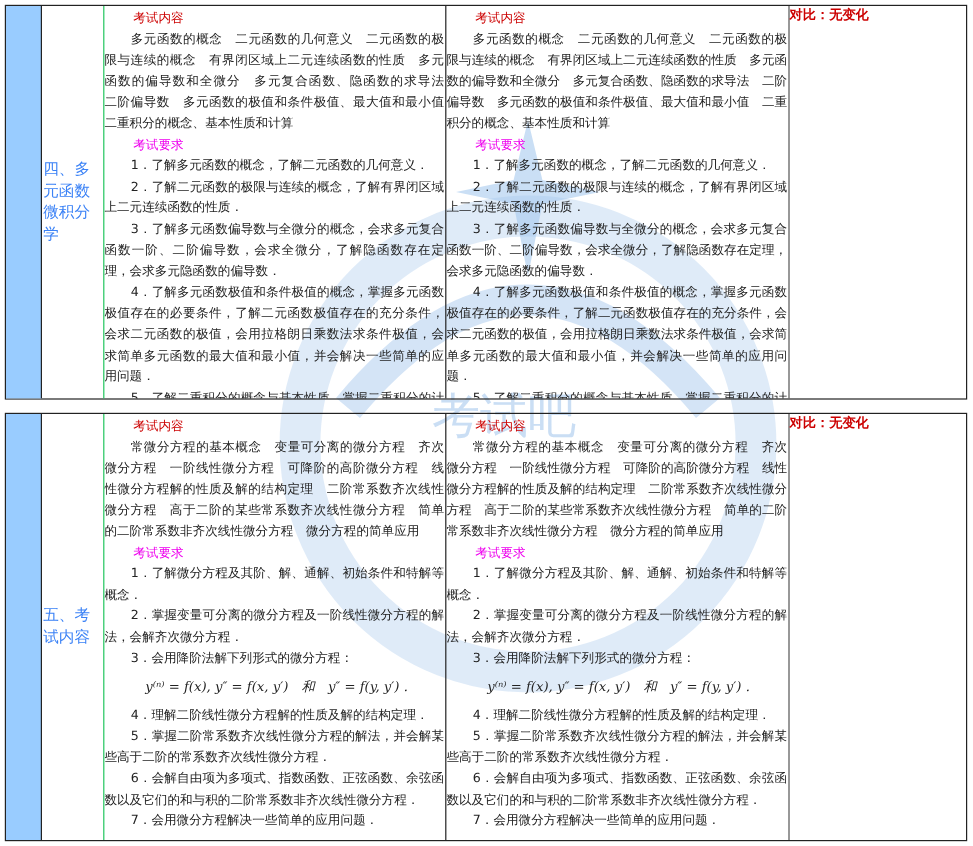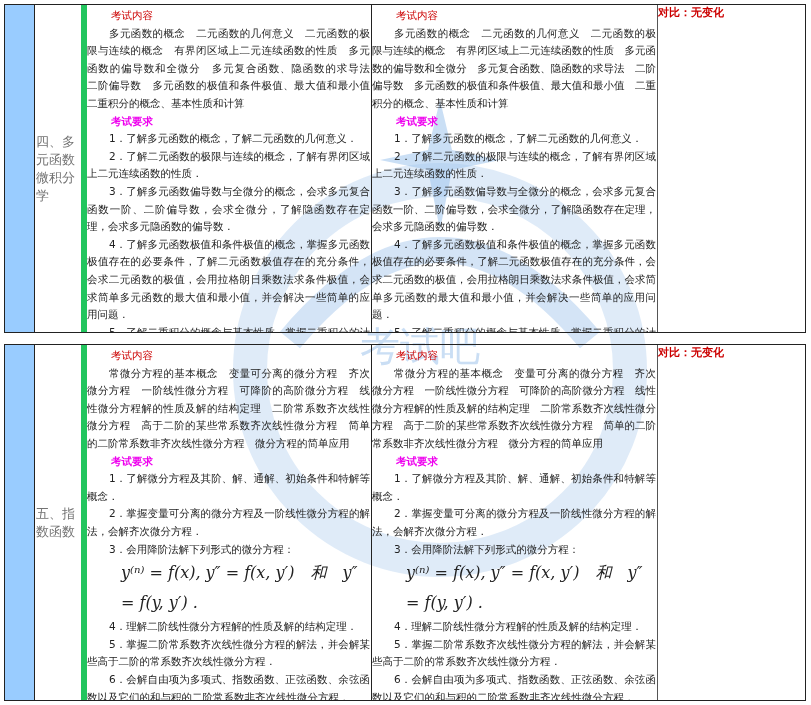--- a/index.html
+++ b/index.html
@@ -5,33 +5,33 @@
   html, body { margin: 0; padding: 0; background: #ffffff; }
   body { width: 811px; height: 705px; position: relative; overflow: hidden;
          font-family: "DejaVu Sans", "Liberation Sans", sans-serif; color: #222; }
   .watermark { position: absolute; left: 230px; top: 40px; width: 420px; height: 640px;
                pointer-events: none; z-index: 0; }
   .tbl { position: absolute; left: 4px; border: 1px solid #222; background: transparent;
          display: flex; z-index: 1; }
   .tbl.t1 { top: 4px; width: 800px; height: 327px; }
   .tbl.t2 { top: 344px; width: 800px; height: 355px; }
   .c-blue { width: 29px; background: #99ccff; border-right: 1px solid #222; flex: none; }
-  .c-topic { width: 52px; border-right: 6px solid #22c55e; flex: none; display: flex;
+  .c-topic { width: 52px; border-right: 1px solid #22c55e; flex: none; display: flex;
              align-items: center; font-size: 13px; line-height: 18px; padding-left: 1px;
-             box-sizing: border-box; color: #737373; }
+             box-sizing: border-box; color: #3b82f6; }
   .c-text { width: 285px; border-right: 1px solid #222; flex: none; box-sizing: border-box;
             font-size: 10.5px; line-height: 17.6px; overflow: hidden; padding: 2px 1px 0 0; }
   .c-text.second { width: 286px; border-right: 1px solid #555; }
   .c-cmp { flex: 1; display: flex; align-items: flex-start; font-size: 11px; font-weight: bold;
            color: #cc0000; }
   .hd-red { color: #cc0000; font-weight: normal; padding-left: 24px; display: block; }
-  .hd-mag { color: #ee00ee; font-weight: bold; padding-left: 24px; display: block; }
+  .hd-mag { color: #ee00ee; font-weight: normal; padding-left: 24px; display: block; }
   .p { display: block; text-indent: 22px; text-align: justify; }
   .formula { display: block; padding-left: 34px; font-family: "DejaVu Serif", "Liberation Serif", serif;
-             font-style: italic; font-size: 16px; line-height: 30px; }
+             font-style: italic; font-size: 11px; line-height: 30px; }
 </style>
 </head>
 <body>
 
 <svg class="watermark" viewBox="0 0 420 640">
   <circle cx="210" cy="330" r="190" fill="none" stroke="#b9d3f0" stroke-width="34" opacity="0.45"></circle>
   <path d="M60 300 Q210 120 360 300" fill="none" stroke="#9fc4ec" stroke-width="26" opacity="0.45"></path>
   <path d="M210 60 L222 110 L270 120 L222 130 L210 190 L198 130 L150 120 L198 110 Z" fill="#9fc4ec" opacity="0.55"></path>
   <text x="130" y="320" font-size="40" fill="#9fc4ec" opacity="0.55" font-family="DejaVu Sans, sans-serif">考试吧</text>
 </svg>
@@ -62,21 +62,21 @@
     <span class="p">5．了解二重积分的概念与基本性质，掌握二重积分的计算方法（直角坐标、极坐标）．</span>
   </div>
   <div class="c-cmp">
     <span>对比：无变化</span>
   </div>
 </div>
 
 <div class="tbl t2">
   <div class="c-blue"></div>
   <div class="c-topic">
-    <span>五、指数函数</span>
+    <span>五、考试内容</span>
   </div>
   <div class="c-text">
     <span class="hd-red">考试内容</span>
     <span class="p">常微分方程的基本概念　变量可分离的微分方程　齐次微分方程　一阶线性微分方程　可降阶的高阶微分方程　线性微分方程解的性质及解的结构定理　二阶常系数齐次线性微分方程　高于二阶的某些常系数齐次线性微分方程　简单的二阶常系数非齐次线性微分方程　微分方程的简单应用</span>
     <span class="hd-mag">考试要求</span>
     <span class="p">1．了解微分方程及其阶、解、通解、初始条件和特解等概念．</span>
     <span class="p">2．掌握变量可分离的微分方程及一阶线性微分方程的解法，会解齐次微分方程．</span>
     <span class="p">3．会用降阶法解下列形式的微分方程：</span>
     <span class="formula">y⁽ⁿ⁾ = f(x), y″ = f(x, y′)　和　y″ = f(y, y′) .</span>
     <span class="p">4．理解二阶线性微分方程解的性质及解的结构定理．</span>

